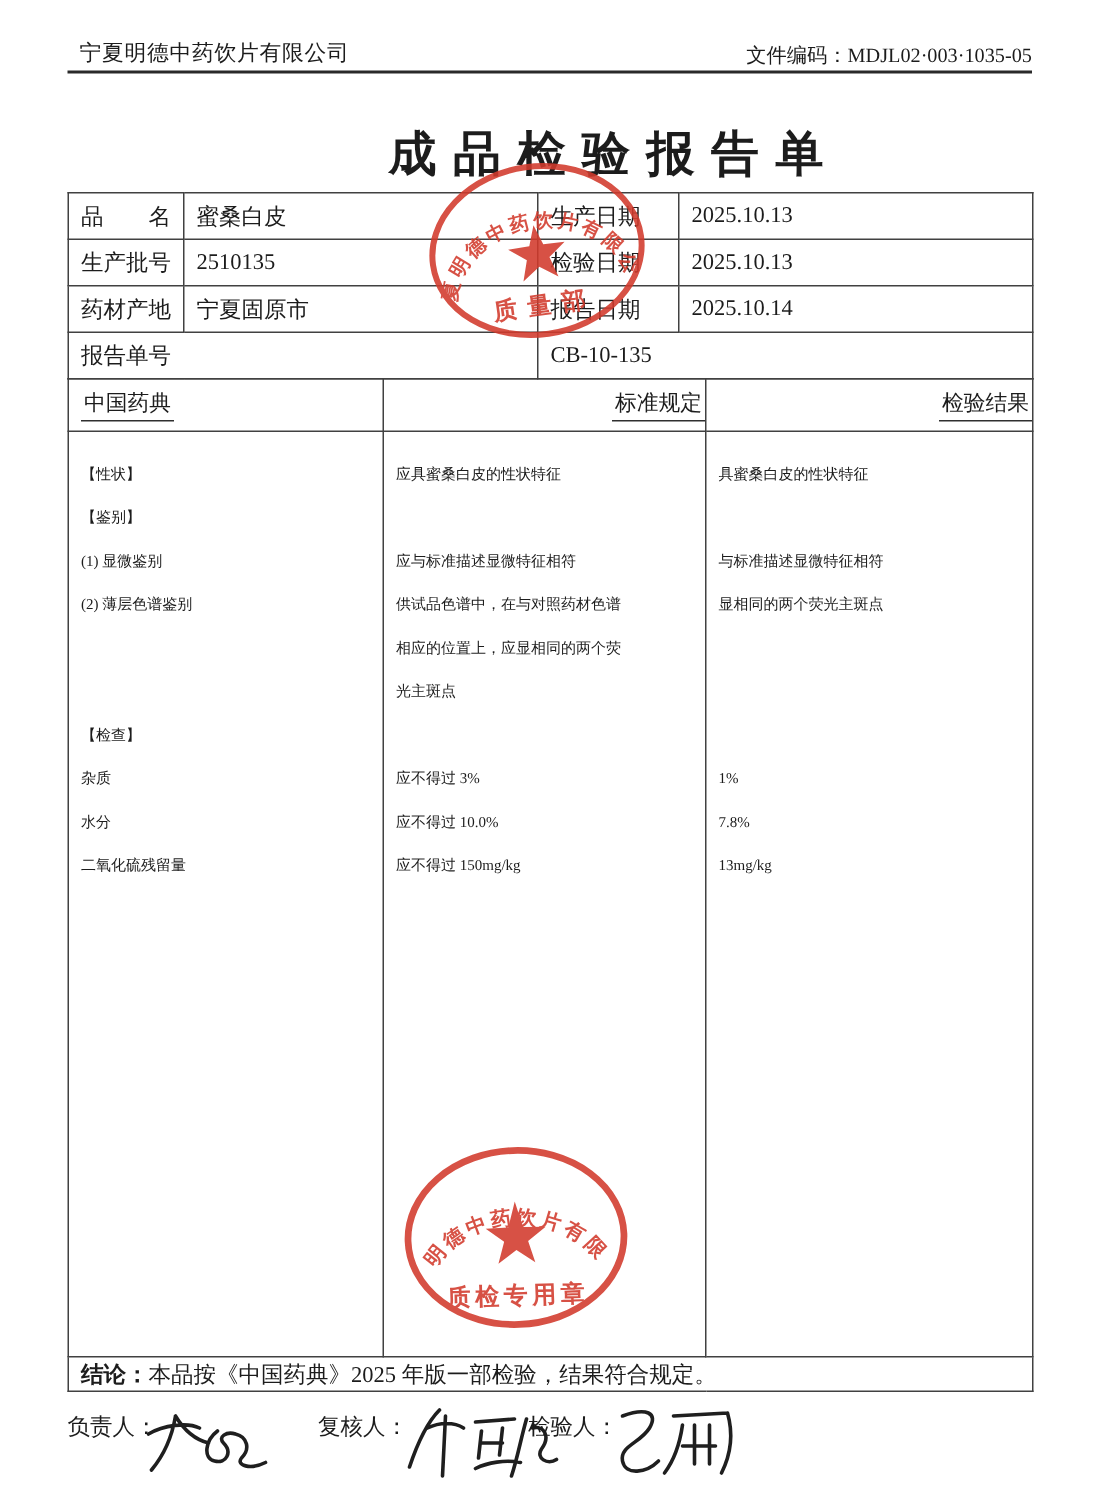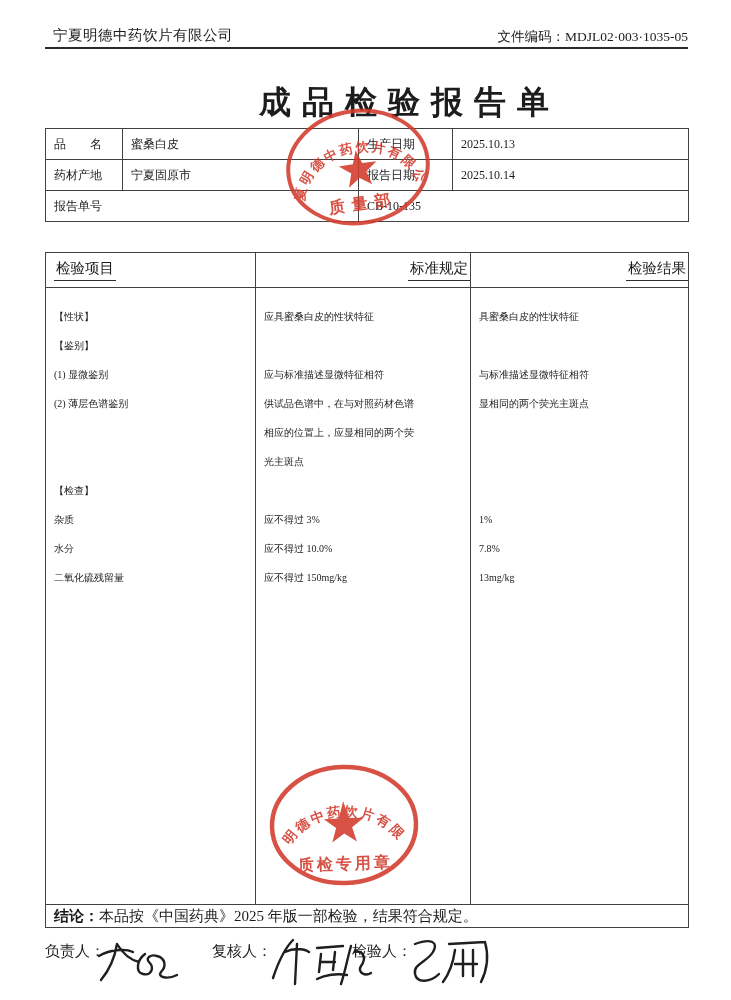--- a/index.html
+++ b/index.html
@@ -10,21 +10,21 @@
   
   .co-name{position:absolute;left:53px;top:26px;font-size:14.5px;letter-spacing:.5px;}
   .doc-code{position:absolute;right:43px;top:28px;font-size:13.5px;}
   .head-rule{position:absolute;left:45px;top:47px;width:643px;height:2px;background:#2a2a2a;}
   
   .title{position:absolute;left:0;top:81px;width:731px;text-align:center;
          font-size:32px;font-weight:bold;letter-spacing:11px;margin-left:44px;}
   
   table{border-collapse:collapse;table-layout:fixed;}
   td{border:1px solid #414141;padding:0;vertical-align:middle;}
-  .info-table{position:absolute;left:45px;top:128px;width:643px;font-size:12px;}
+  .info-table{position:absolute;left:45px;top:128px;width:643px;font-size:15px;}
   .info-table td{height:30px;padding-left:8px;white-space:nowrap;overflow:visible;}
   .spec-table{position:absolute;left:45px;top:252px;width:643px;font-size:14px;}
   .spec-table td.hdr{height:34px;vertical-align:middle;text-align:right;}
   .spec-table td.hdr.first{text-align:left;padding-left:8px;}
   .hdr-u{display:inline-block;border-bottom:1px solid #2f2f2f;padding:0 2px 2px 2px;font-size:14.5px;}
   .spec-table td.body{height:616px;vertical-align:top;}
   .col-lines{padding:14px 4px 0 8px;}
   .spec-line{height:29px;line-height:29px;white-space:nowrap;font-size:10px;}
   .spec-table td.concl{height:22px;padding-left:8px;font-size:15px;white-space:nowrap;}
   .concl-label{font-weight:bold;}
@@ -58,41 +58,47 @@
         <col style="width:236px">
       </colgroup>
     <tbody>
         <tr>
       <td>品　　名</td>
       <td>蜜桑白皮</td>
       <td>生产日期</td>
       <td>2025.10.13</td>
     </tr>
     <tr>
+      <td>生产批号</td>
+      <td>2510135</td>
+      <td>检验日期</td>
+      <td>2025.10.13</td>
+    </tr>
+    <tr>
       <td>药材产地</td>
       <td>宁夏固原市</td>
       <td>报告日期</td>
       <td>2025.10.14</td>
     </tr>
     <tr>
       <td colspan="2">报告单号</td>
       <td colspan="2">CB-10-135</td>
     </tr>
   </tbody>
     </table>
 
   <table class="spec-table">
     <colgroup>
         <col style="width:210px">
         <col style="width:215px">
         <col style="width:218px">
       </colgroup>
     <tbody>
         <tr>
-      <td class="hdr first"><span class="hdr-u">检验项目</span></td>
+      <td class="hdr first"><span class="hdr-u">中国药典</span></td>
       <td class="hdr"><span class="hdr-u">标准规定</span></td>
       <td class="hdr"><span class="hdr-u">检验结果</span></td>
     </tr>
     <tr>
       <td class="body">
         <div class="col-lines">
           <div class="spec-line">【性状】</div>
           <div class="spec-line">【鉴别】</div>
           <div class="spec-line">(1) 显微鉴别</div>
           <div class="spec-line">(2) 薄层色谱鉴别</div>

